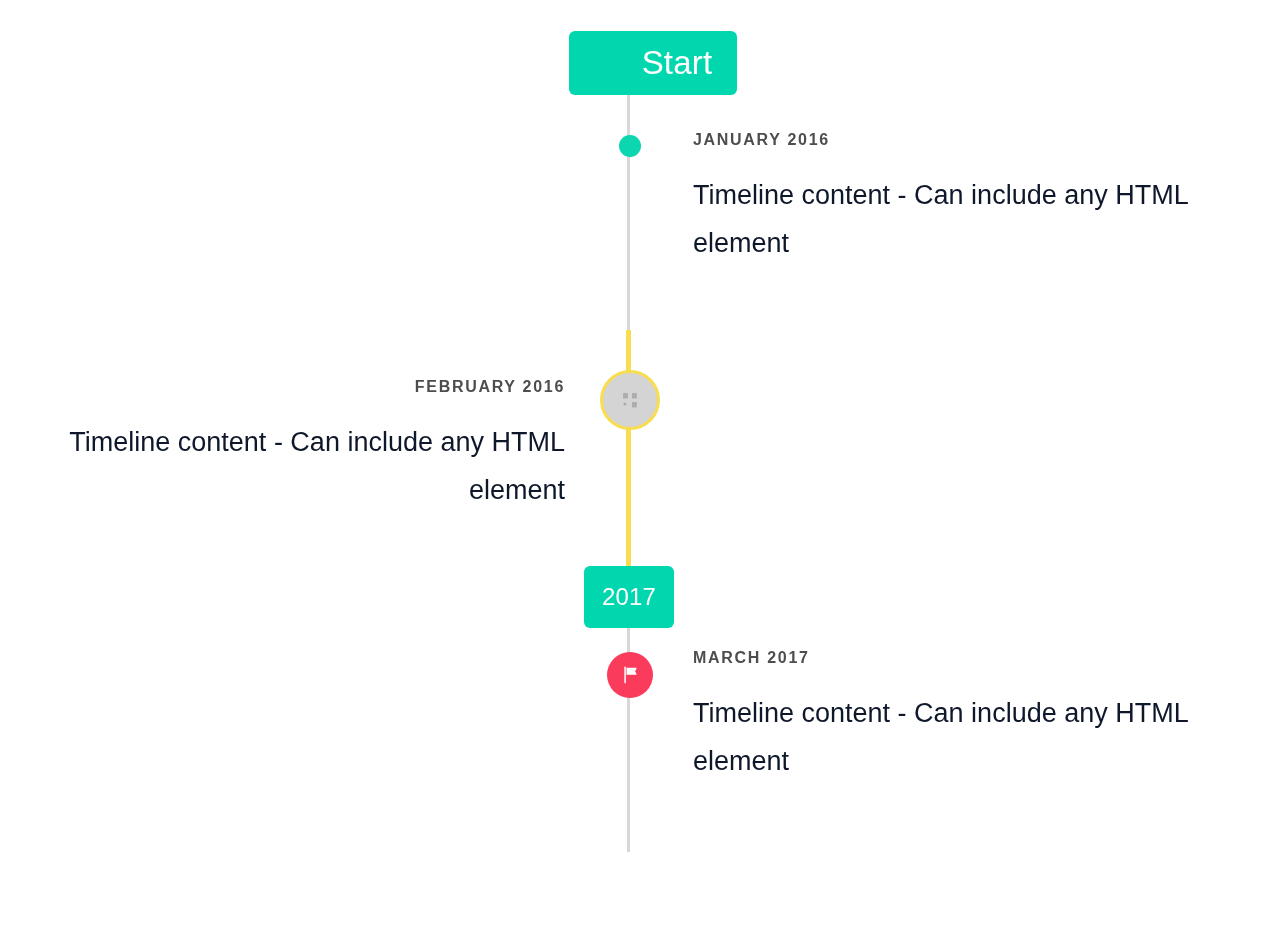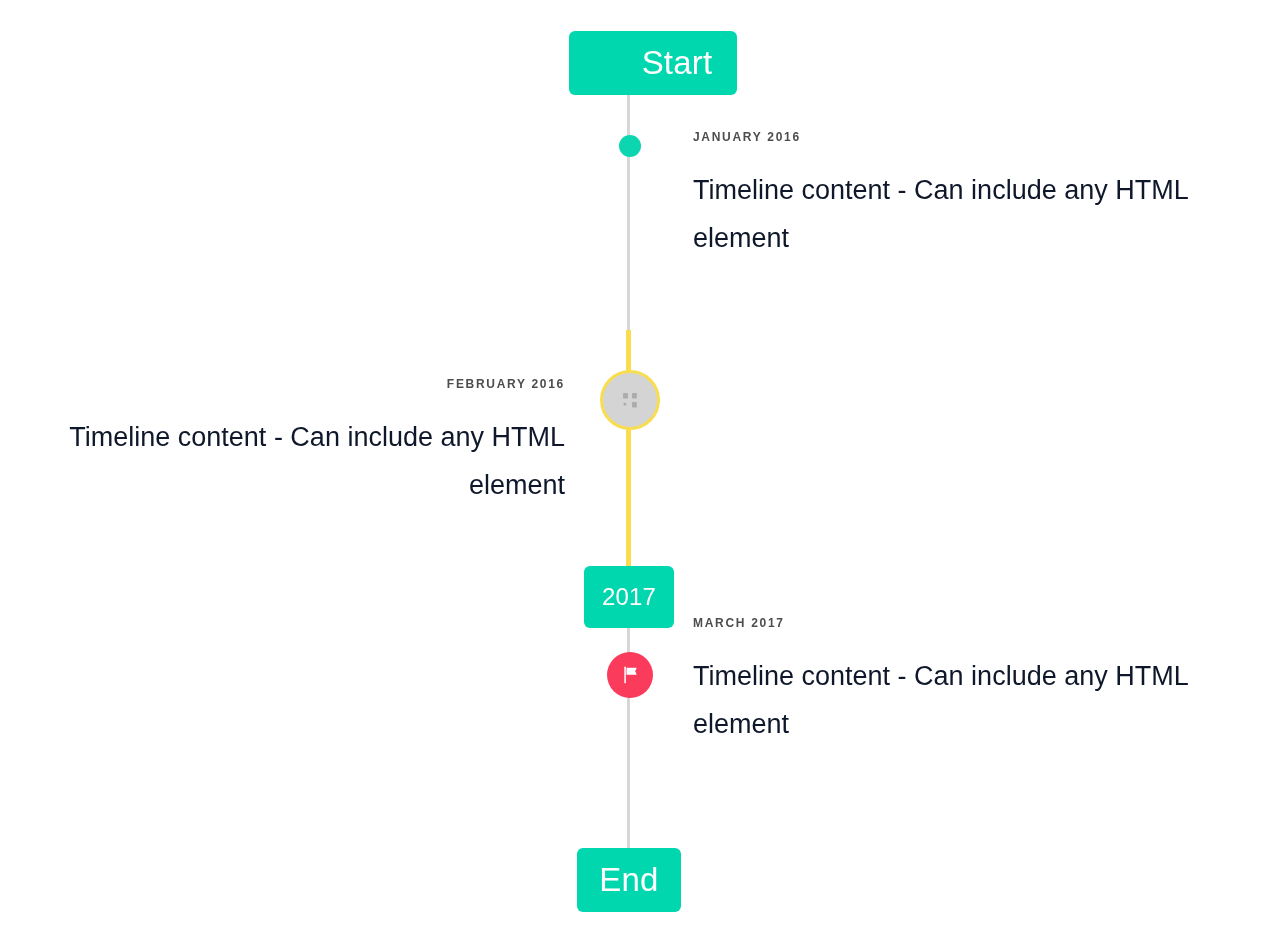--- a/index.html
+++ b/index.html
@@ -114,24 +114,24 @@
 
   
   .entry {
     position: absolute;
   }
   .entry-right { left: 693px; width: 540px; text-align: left; }
   .entry-left  { left: 38px;  width: 527px; text-align: right; }
 
   .entry-jan   { top: 131px; }
   .entry-feb   { top: 378px; }
-  .entry-mar   { top: 617px; }
+  .entry-mar   { top: 649px; }
 
   .eyebrow {
-    font-size: 12px;
+    font-size: 16px;
     font-weight: bold;
     letter-spacing: 1.7px;
     color: #4d4d4d;
     margin: 0 0 22px 0;
     line-height: 1.1;
   }
 
   .body-text {
     font-size: 27px;
     line-height: 1.78;
@@ -178,15 +178,14 @@
     <svg viewBox="0 0 24 24">
       <path d="M5.2 2.6c0-.5.4-.9.9-.9s.9.4.9.9v18.6c0 .4-.4.8-.9.8s-.9-.4-.9-.8V2.6z" fill="#ffffff"></path>
       <path d="M7.8 3.4h11.4c.5 0 .8.5.6.9l-1.5 2.9c-.1.2-.1.4 0 .6l1.5 2.9c.2.4-.1.9-.6.9H7.8V3.4z" fill="#ffffff"></path>
     </svg>
   </div>
   <div class="entry entry-right entry-mar">
     <p class="eyebrow">MARCH 2017</p>
     <p class="body-text">Timeline content - Can include any HTML element</p>
   </div>
 
-  <div class="badge badge-end">End</div>
 
 </div>
 
 </body></html>

